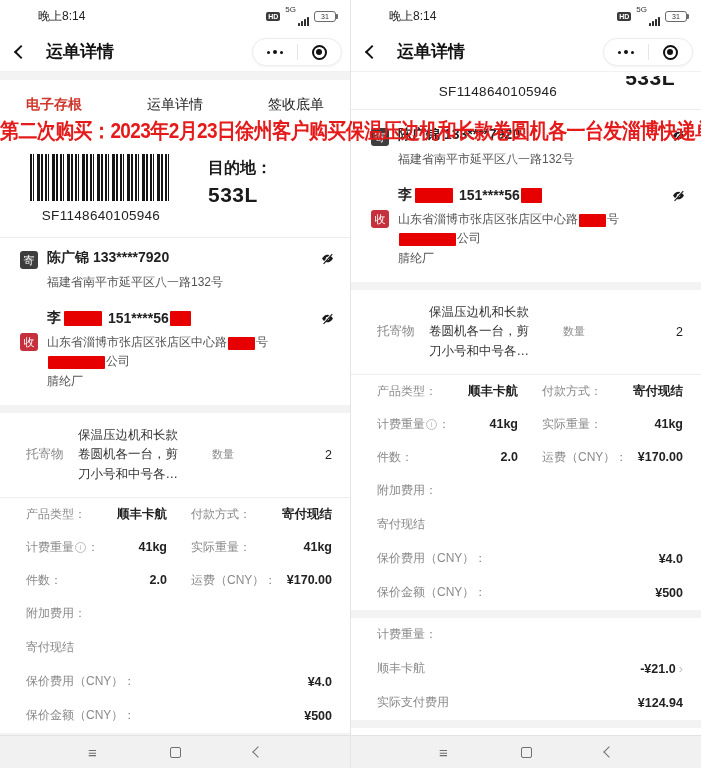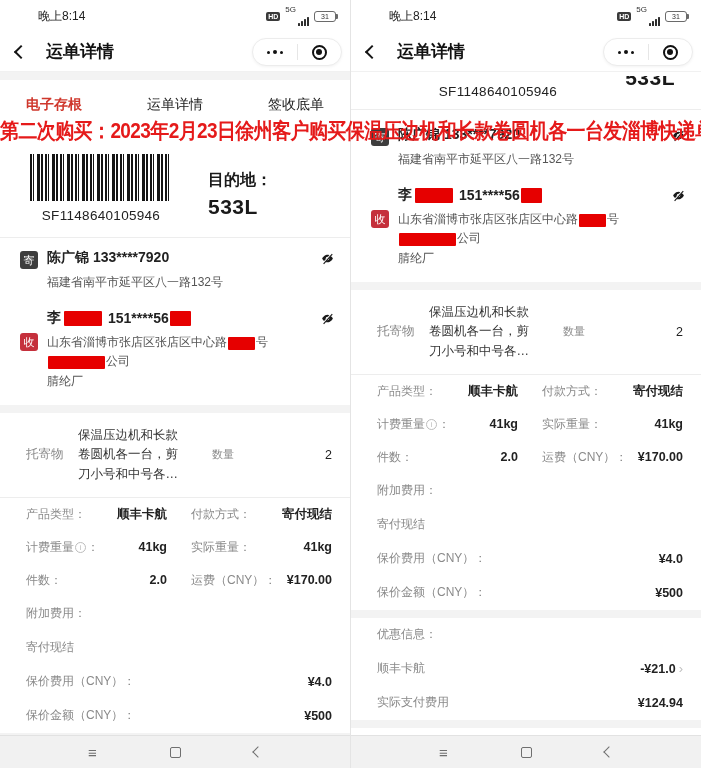--- a/index.html
+++ b/index.html
@@ -49,21 +49,21 @@
   .tab.active { color:#cf372c; font-weight:600; }
 
   .tab-spacer { height:34px; }
 
   .barcode-sec { display:flex; padding:2px 18px 14px 26px; }
   .bc-left { width:150px; text-align:center; }
   .barcode { height:47px; width:142px; margin:0 auto;
     background:repeating-linear-gradient(90deg,#141414 0,#141414 2px,#fff 2px,#fff 3px,#141414 3px,#141414 4px,#fff 4px,#fff 7px,#141414 7px,#141414 10px,#fff 10px,#fff 11px,#141414 11px,#141414 13px,#fff 13px,#fff 15px); }
   .bc-num { font-size:13.5px; color:#222; margin-top:7px; letter-spacing:0.3px; }
   .dest { margin-left:32px; padding-top:4px; }
-  .dest-label { font-size:16px; font-weight:700; color:#1a1a1a;margin-top:12px; }
+  .dest-label { font-size:16px; font-weight:700; color:#1a1a1a; }
   .dest-code { font-size:21px; font-weight:700; color:#1a1a1a; margin-top:4px; letter-spacing:0.5px; }
 
   .party { display:flex; padding:11px 16px 6px 20px; position:relative; }
   .badge { width:18px; height:18px; border-radius:3px; color:#fff; font-size:11px; display:flex; align-items:center; justify-content:center; flex:none; margin-right:9px; }
   .badge-send { background:#3d3d3d; margin-top:2px; }
   .badge-recv { background:#c5303c; margin-top:24px; }
   .party-main { flex:1; padding-right:30px; }
   .pname { font-size:14px; color:#222; font-weight:700; display:flex; align-items:center; }
   .paddr { font-size:12px; color:#555; margin-top:6px; line-height:1.6; }
   .eye { position:absolute; right:16px; top:14px; cursor:pointer; line-height:0; }
@@ -455,21 +455,21 @@
         </div>
         <div class="fee-row">
           <span class="fee-lbl">保价金额（CNY）：</span>
           <span class="fee-val">¥500</span>
         </div>
       </div>
 
       <div class="gap8"></div>
       <div class="block">
         <div class="fee-row">
-          <span class="fee-lbl">优惠信息：</span>
+          <span class="fee-lbl">计费重量：</span>
         </div>
         <div class="fee-row">
           <span class="fee-lbl">顺丰卡航</span>
           <span class="fee-val link"><span>-¥21.0</span><span class="chev">›</span></span>
         </div>
         <div class="fee-row">
           <span class="fee-lbl">实际支付费用</span>
           <span class="fee-val">¥124.94</span>
         </div>
       </div>

